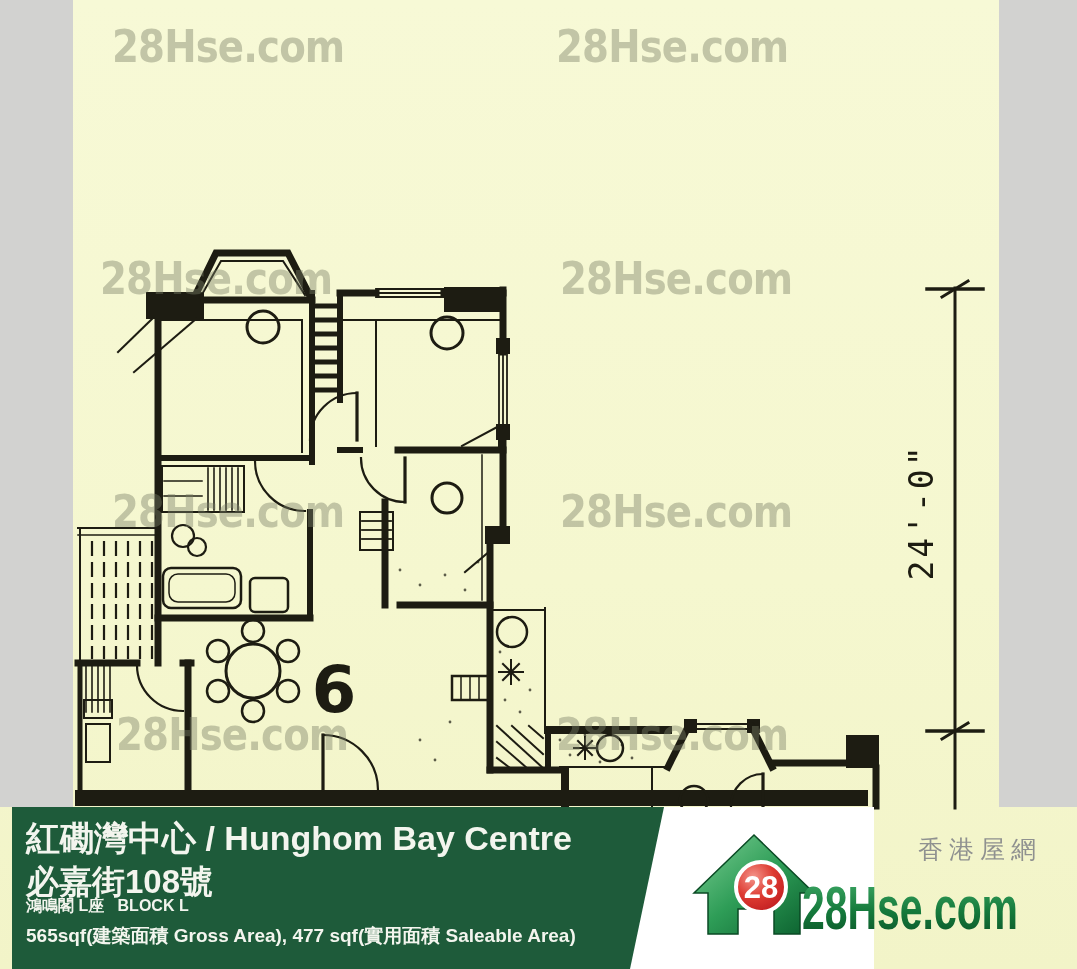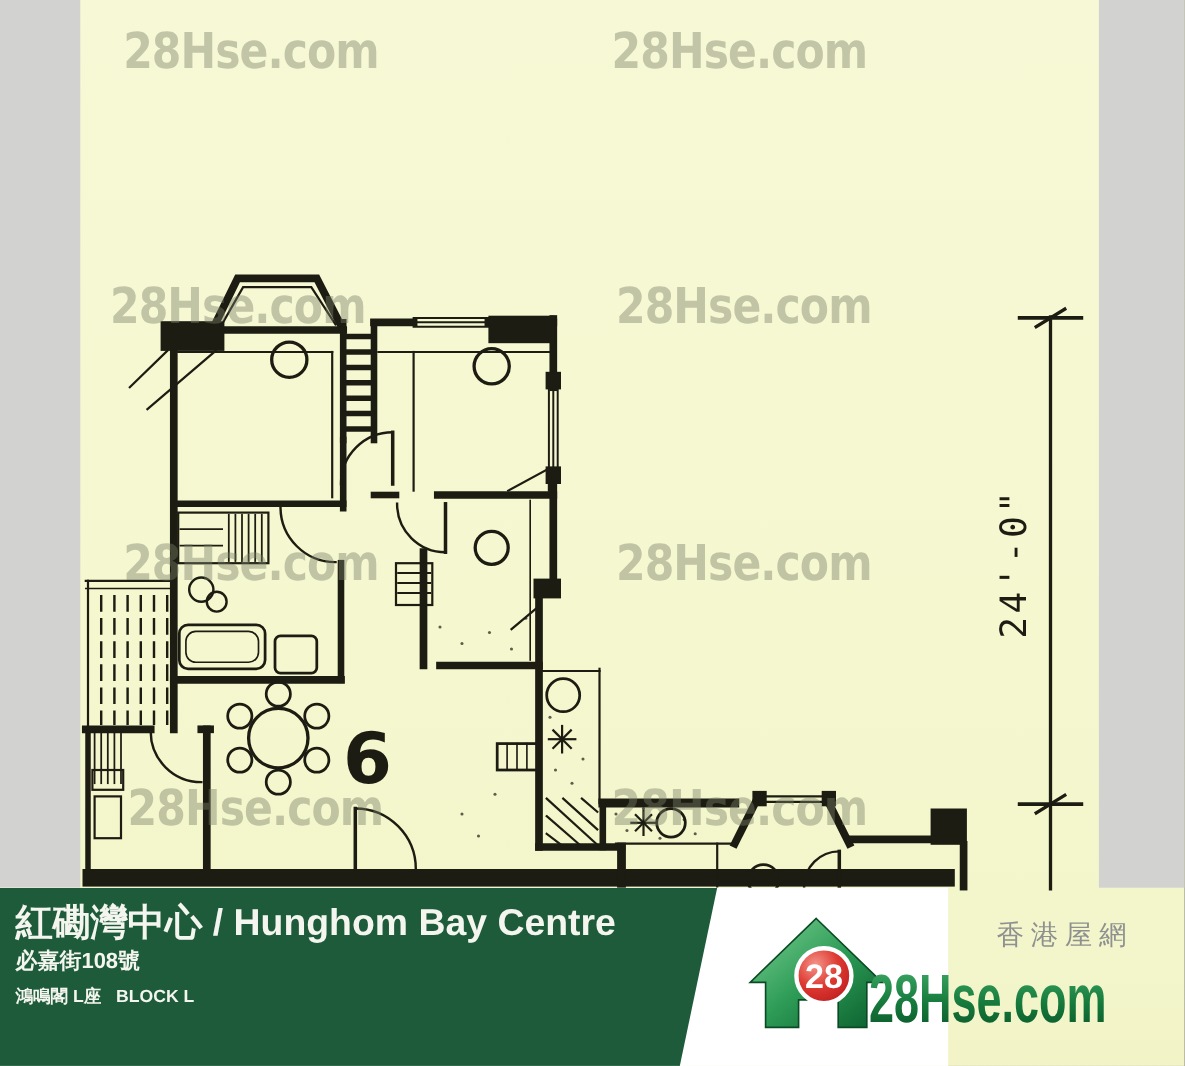--- a/index.html
+++ b/index.html
@@ -11,29 +11,29 @@
   .gray-strip{position:absolute;top:0;height:807px;background:#d2d2d0;}
   .gray-left{left:0;width:73px;}
   .gray-right{left:999px;width:78px;}
   .plan{position:absolute;left:0;top:0;width:1077px;height:810px;}
   .wm{
     position:absolute; white-space:nowrap;
     font:700 45px "DejaVu Sans", sans-serif; letter-spacing:-1px;
     color:rgba(122,127,102,0.42);
     transform:scaleX(0.86); transform-origin:left top;
   }
-  .footer{position:absolute;left:0;top:807px;width:862px;height:162px;background:#ffffff;}
+  .footer{position:absolute;left:12px;top:807px;width:862px;height:162px;background:#ffffff;}
   .footer-green{
     position:absolute;inset:0;background:#1e5b3a;
     clip-path:polygon(0 0, 652px 0, 618px 162px, 0 162px);
     color:#f3f5ee;
   }
   .footer-green > div{position:absolute;left:14px;}
   .f-title{top:9px;font-size:34px;font-weight:bold;}
-  .f-address{top:53px;font-size:20px;font-weight:bold;}
+  .f-address{top:53px;font-size:33px;font-weight:bold;}
   .f-block{top:89px;font-size:16px;font-weight:bold;white-space:pre;}
   .f-area{top:116px;font-size:19px;font-weight:bold;white-space:pre;}
   .logo{position:absolute;left:676px;top:18px;width:354px;height:132px;}
 </style>
 </head>
 <body>
 
 <div class="stage">
 
   <svg class="plan" viewBox="0 0 1077 810">
@@ -284,20 +284,21 @@
   <div class="wm" style="left:556px;top:708px">28Hse.com</div>
 
   <div class="gray-strip gray-left"></div>
   <div class="gray-strip gray-right"></div>
 
   <div class="footer">
     <div class="footer-green">
       <div class="f-title">紅磡灣中心 / Hunghom Bay Centre</div>
       <div class="f-address">必嘉街108號</div>
       <div class="f-block">鴻鳴閣 L座   BLOCK L</div>
+      <div class="f-area">565sqf(建築面積 Gross Area), 477 sqf(實用面積 Saleable Area)</div>
     </div>
 
     <svg class="logo" viewBox="0 0 354 132">
       <defs>
         <linearGradient id="gHouse" x1="0" y1="0" x2="1" y2="1">
           <stop offset="0" stop-color="#7ecf95"></stop>
           <stop offset="0.5" stop-color="#2e9d57"></stop>
           <stop offset="1" stop-color="#0a5e2d"></stop>
         </linearGradient>
         <linearGradient id="gText" x1="0" y1="0" x2="0" y2="1">

